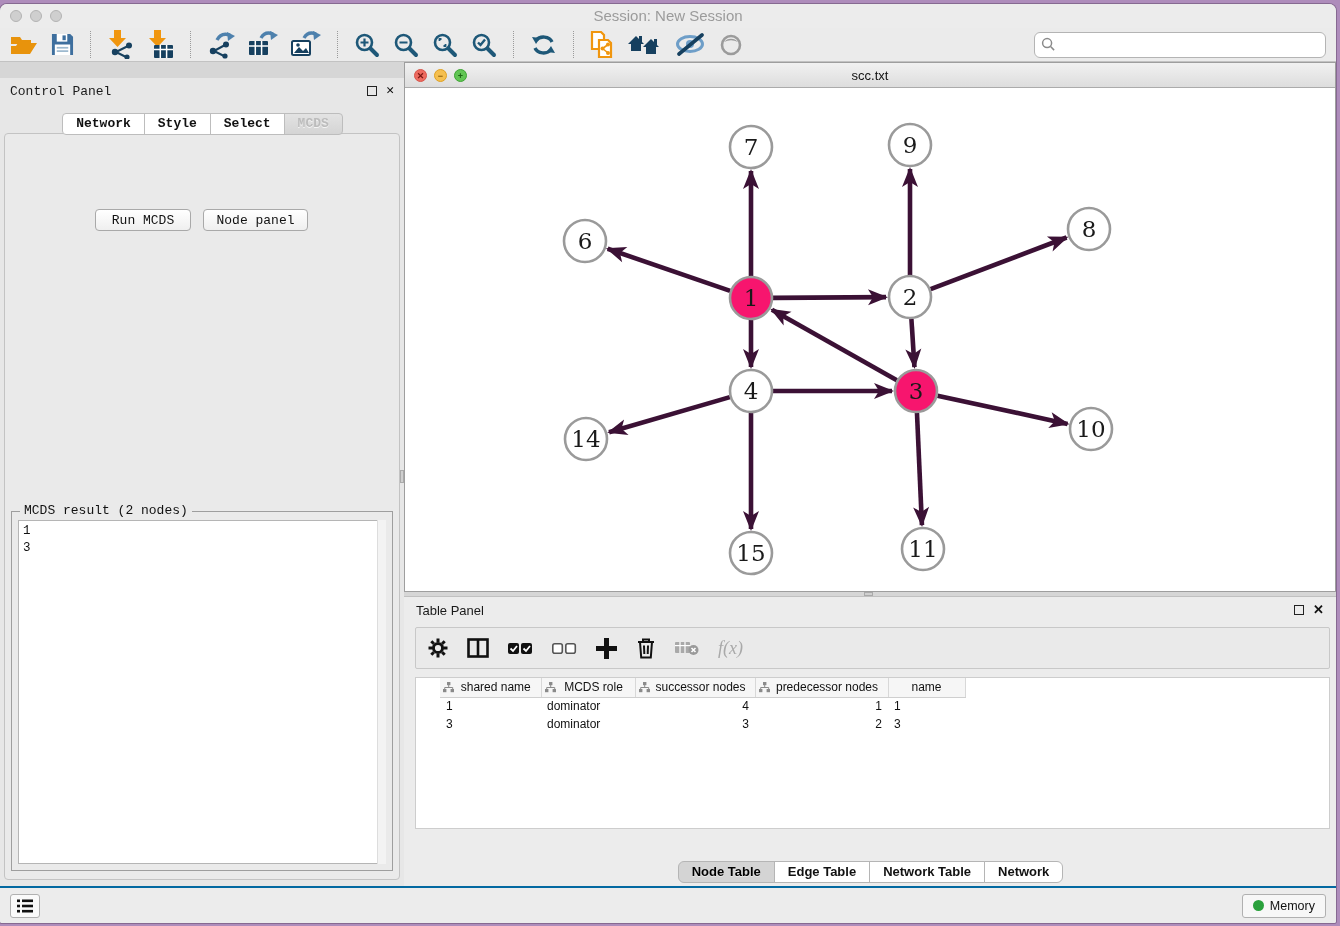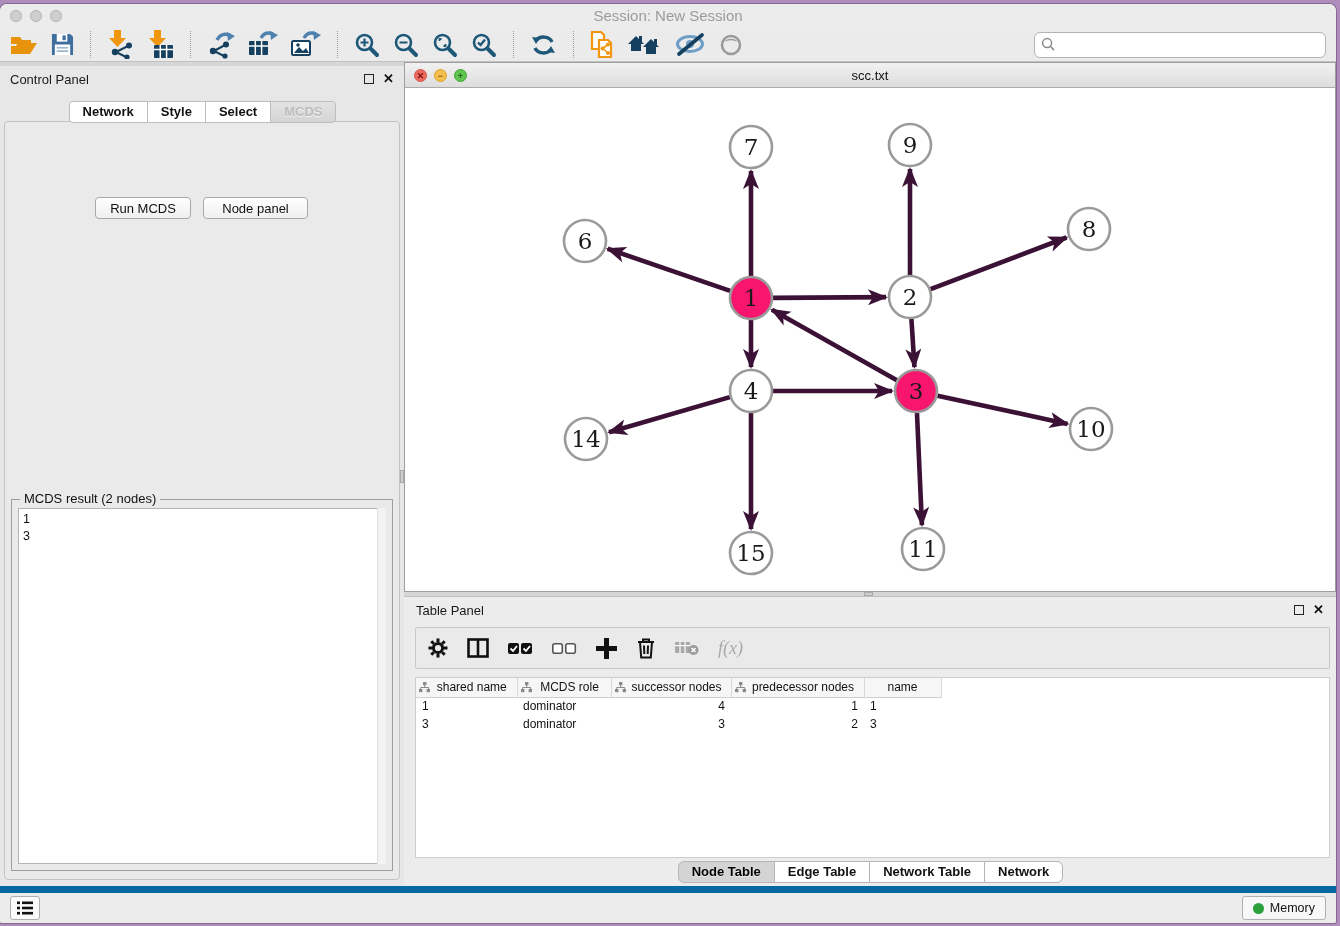--- a/index.html
+++ b/index.html
@@ -11,21 +11,21 @@
   .light{width:12px;height:12px;border-radius:50%;background:#cfcfcf;border:1px solid #b3b3b3;}
   
   .toolbar{height:34px;display:flex;align-items:center;background:#ebebeb;border-bottom:1px solid #c2c2c2;padding:0 10px;gap:13px;}
   .tbtn{display:flex;align-items:center;justify-content:center;height:30px;}
   .tsep{align-self:stretch;margin:3px 3px;border-left:1px dotted #9b9b9b;}
   .search{margin-left:auto;width:292px;height:26px;background:#fff;border:1px solid #b4b4b4;border-radius:6px;display:flex;align-items:center;padding:0 6px;gap:4px;}
   .search input{border:none;outline:none;flex:1;font-size:13px;background:transparent;}
   
   .main{position:absolute;top:58px;left:0;right:0;bottom:37px;background:#d6d6d6;}
   
-  .cpanel{position:absolute;left:0;top:4px;width:404px;bottom:0;background:#e7e7e7;}
+  .cpanel{position:absolute;left:0;top:16px;width:404px;bottom:0;background:#e7e7e7;font-family:Liberation Mono, monospace;}
   .phead{height:26px;display:flex;align-items:center;padding:0 10px;font-size:13px;color:#1a1a1a;}
   .phead .sp{flex:1;}
   .float-ic{width:10px;height:10px;border:1.6px solid #222;margin-right:9px;cursor:pointer;}
   .close-ic{font-size:13px;font-weight:bold;color:#111;cursor:pointer;line-height:10px;}
   .cp-tabs{position:absolute;top:35px;left:0;right:0;display:flex;justify-content:center;z-index:2;}
   .cp-tab{height:22px;line-height:20px;padding:0 13px;font-size:13px;font-weight:bold;color:#111;background:#fff;border:1px solid #bdbdbd;margin-right:-1px;}
   .cp-tab:first-child{border-radius:4px 0 0 4px;}
   .cp-tab.last{border-radius:0 4px 4px 0;}
   .cp-tab.disabled{background:linear-gradient(#e3e3e3,#d4d4d4);color:#bcbcbc;text-shadow:0 1px 0 #f4f4f4;}
   .cp-box{position:absolute;top:55px;left:4px;right:4px;bottom:6px;background:#eaeaea;border:1px solid #c3c3c3;border-radius:4px;}
@@ -50,33 +50,33 @@
   .nl-yel{background:#f5bf4f;border:1px solid #dfa123;color:#8a5d07;}
   .nl-grn{background:#61c554;border:1px solid #3da433;color:#1d6615;}
   .canvas{position:absolute;top:26px;left:0;right:0;bottom:0;background:#fff;}
   .canvas svg{display:block;}
   .split-knob-v{position:absolute;left:-4px;top:408px;width:4px;height:13px;background:#cfcfcf;border:1px solid #aaa;}
   .split-knob-h{position:absolute;left:460px;top:530px;width:9px;height:4px;background:#cfcfcf;border:1px solid #aaa;}
   
   .tpanel{position:absolute;top:534px;left:0;right:0;bottom:0;background:#ececec;border-top:1px solid #c0c0c0;}
   .tp-toolbar{position:absolute;top:30px;left:11px;right:6px;height:42px;background:#eaeaea;border:1px solid #c8c8c8;border-radius:2px;display:flex;align-items:center;padding-left:12px;gap:19px;}
   .fx{font-family:"Liberation Serif",serif;font-style:italic;font-size:18px;color:#a9a9a9;}
-  .tp-table-wrap{position:absolute;top:80px;left:11px;right:6px;height:181px;background:#fff;border:1px solid #cdcdcd;overflow:hidden;}
+  .tp-table-wrap{position:absolute;top:80px;left:11px;right:6px;height:152px;background:#fff;border:1px solid #cdcdcd;overflow:hidden;padding-left:24px;}
   table.grid{border-collapse:collapse;table-layout:fixed;}
   table.grid th{height:19px;font-size:12px;font-weight:normal;color:#111;background:#f6f6f6;border-bottom:1px solid #cfcfcf;border-right:1px solid #d8d8d8;padding:0;}
   table.grid th .hwrap{display:flex;align-items:center;padding:0 3px;}
   table.grid th .hlabel{flex:1;text-align:center;}
   table.grid td{height:18px;font-size:12px;color:#111;padding:0 6px;white-space:nowrap;}
   .tp-tabs{position:absolute;bottom:3px;left:0;right:0;display:flex;justify-content:center;}
   .seg{height:22px;line-height:20px;padding:0 13px;font-size:13px;font-weight:bold;color:#111;background:#fff;border:1px solid #b5b5b5;margin-right:-1px;}
   .seg.first{border-radius:6px 0 0 6px;}
   .seg.last{border-radius:0 6px 6px 0;}
   .seg.active{background:#d4d4d4;color:#000000;text-shadow:0 1px 0 #e9e9e9;}
   
-  .statusbar{position:absolute;left:0;right:0;bottom:0;height:37px;background:#ececec;border-top:7px solid #0369a1;display:flex;align-items:center;padding:0 10px;}
+  .statusbar{position:absolute;left:0;right:0;bottom:0;height:37px;background:#ececec;border-top:2px solid #0369a1;display:flex;align-items:center;padding:0 10px;}
   .st-btn{width:30px;height:24px;background:#fafafa;border:1px solid #b0b0b0;border-radius:3px;display:flex;align-items:center;justify-content:center;cursor:pointer;}
   .mem-btn{margin-left:auto;height:24px;padding:0 10px;background:#f7f7f7;border:1px solid #b0b0b0;border-radius:3px;display:flex;align-items:center;gap:6px;font-size:12.5px;color:#111;cursor:pointer;}
   .mem-dot{width:11px;height:11px;border-radius:50%;}
 </style>
 </head>
 <body>
 
 <div class="app">
 
   <div class="titlebar">

